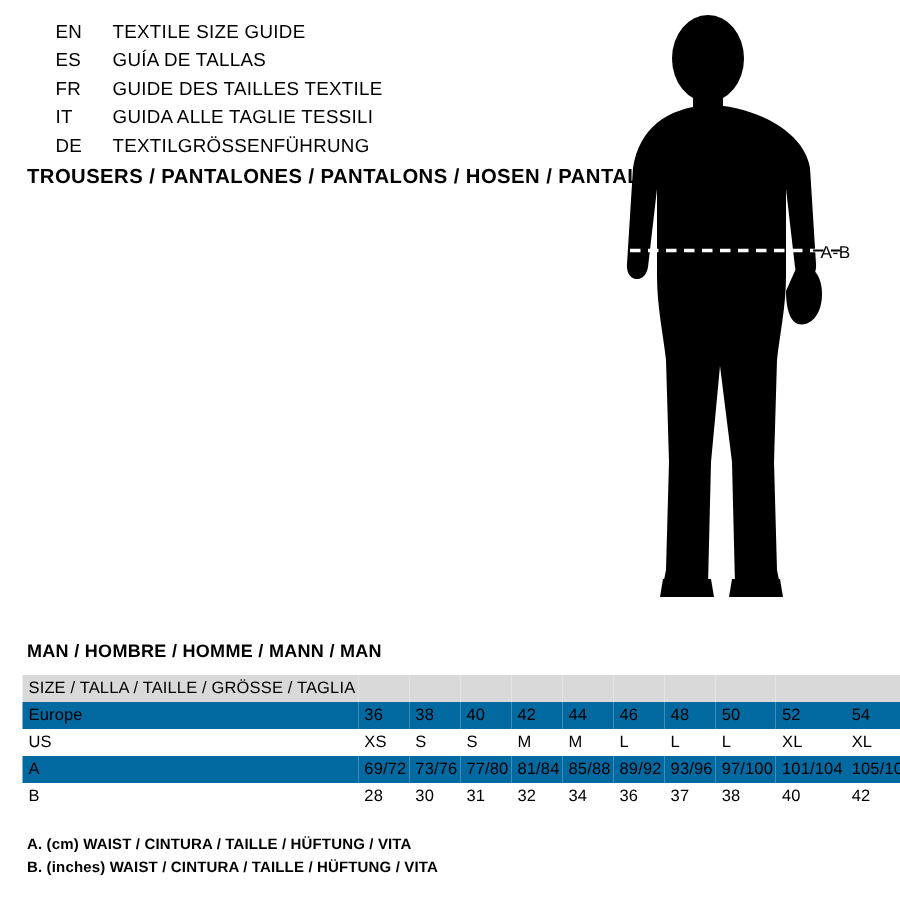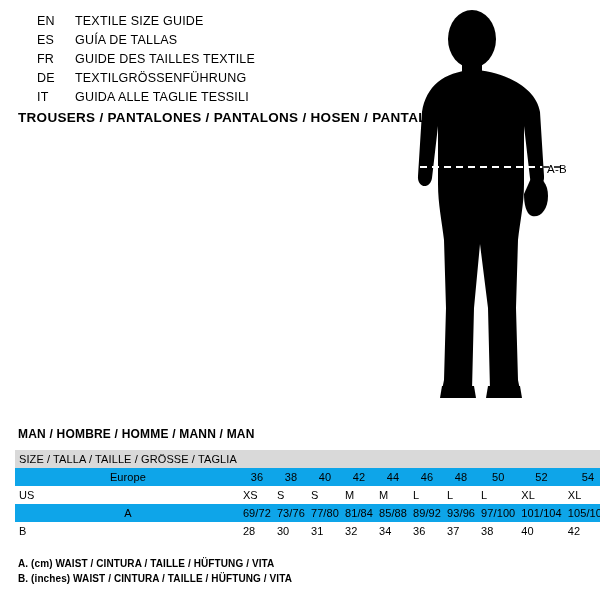--- a/index.html
+++ b/index.html
@@ -103,22 +103,21 @@
     color: #000;
     font-size: 11px;
     white-space: nowrap;
     letter-spacing: 0.1px;
     margin-top: 20px;
   }
   table.size-table tr.head-row td {
     background: #d9d9d9;
   }
   table.size-table tr.shaded td {
-    background: #0ea5e9;
-    text-align: center;
+    background: #0369a1;
   }
   table.size-table tr.plain td {
     background: #ffffff;
   }
   td.label-col {
     width: 88px;
   }
   td.data-col {
     width: 48px;
   }
@@ -149,26 +148,26 @@
     </div>
     <div class="lang-row">
       <span class="lang-code">ES</span>
       <span class="lang-text">GUÍA DE TALLAS</span>
     </div>
     <div class="lang-row">
       <span class="lang-code">FR</span>
       <span class="lang-text">GUIDE DES TAILLES TEXTILE</span>
     </div>
     <div class="lang-row">
+      <span class="lang-code">IT</span>
+      <span class="lang-text">GUIDA ALLE TAGLIE TESSILI</span>
+    </div>
+    <div class="lang-row">
       <span class="lang-code">DE</span>
       <span class="lang-text">TEXTILGRÖSSENFÜHRUNG</span>
-    </div>
-    <div class="lang-row">
-      <span class="lang-code">IT</span>
-      <span class="lang-text">GUIDA ALLE TAGLIE TESSILI</span>
     </div>
   </div>
 
   <div class="garment-title">TROUSERS / PANTALONES / PANTALONS / HOSEN / PANTALONI</div>
 
   <div class="figure-wrap">
     <svg class="figure-svg" width="200" height="400" viewBox="0 0 200 400">
 
       <ellipse cx="88" cy="31" rx="24" ry="29" fill="#000000"></ellipse>
 

